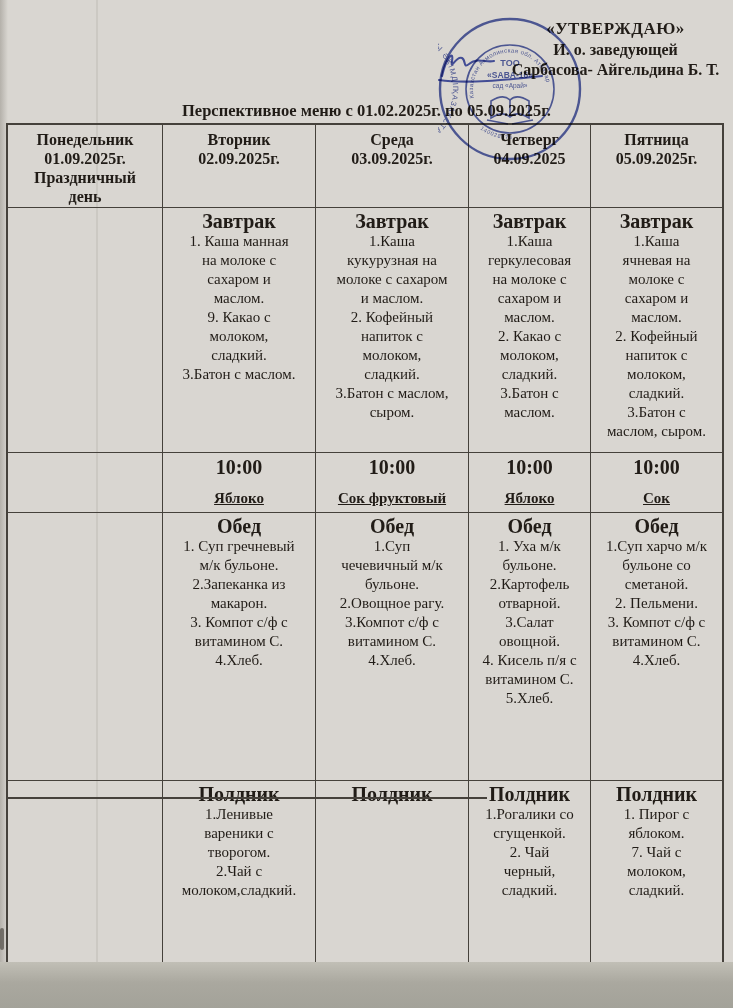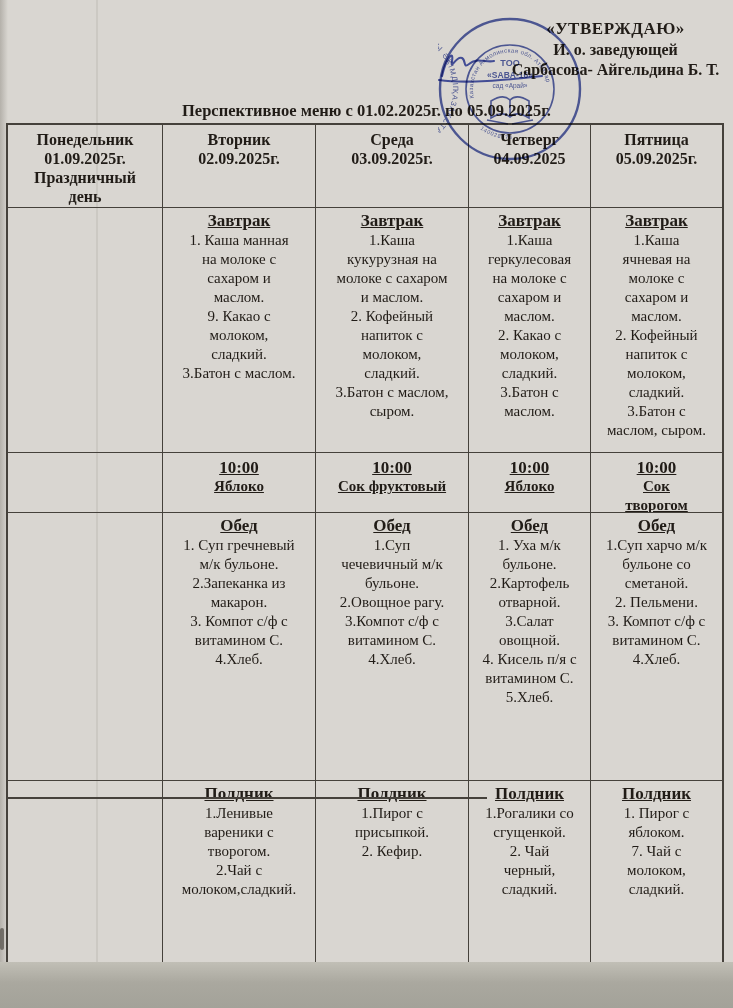--- a/index.html
+++ b/index.html
@@ -35,23 +35,23 @@
     background:transparent;
   }
   .th,.cell{
     box-sizing:border-box;overflow:hidden;text-align:center;
     border-left:1.5px solid #45413b;border-top:1.5px solid #45413b;
     padding:3px 2px 0 2px;
   }
   .c0{border-left:none;}
   .r0{border-top:none;}
   .th{font-weight:bold;font-size:16px;line-height:19px;white-space:pre-line;padding-top:5px;}
-  .meal-title{display:inline-block;font-weight:bold;font-size:17px;line-height:20px;text-decoration:underline;}
+  .meal-title{display:inline-block;font-weight:bold;font-size:20px;line-height:20px;}
   .items{font-size:15px;line-height:19px;white-space:pre-line;}
-  .snack .items{font-weight:bold;text-decoration:underline;line-height:19px;}
+  .snack .items{font-weight:bold;text-decoration:underline;line-height:19px;margin-top:11px;}
   .snack .meal-title{line-height:19px;margin-top:2px;}
   .extra-line{position:absolute;left:8px;top:797px;width:479px;height:1.5px;background:#45413b;}
   
   .official-stamp{position:absolute;left:438px;top:17px;mix-blend-mode:multiply;opacity:.88;}
   .signature{position:absolute;left:436px;top:46px;mix-blend-mode:multiply;opacity:.9;}
   .stamp-text{font-family:"Liberation Sans","DejaVu Sans",sans-serif;fill:#4251a6;}
 </style>
 </head>
 <body>
 
@@ -203,23 +203,20 @@
     <div class="cell">
       <span class="meal-title">Полдник</span>
       <div class="items">1.Ленивые
 вареники с
 творогом.
 2.Чай с
 молоком,сладкий.</div>
     </div>
     <div class="cell">
       <span class="meal-title">Полдник</span>
-      <div class="items">1.Пирог с
-присыпкой.
-2. Кефир.</div>
     </div>
     <div class="cell">
       <span class="meal-title">Полдник</span>
       <div class="items">1.Рогалики со
 сгущенкой.
 2. Чай
 черный,
 сладкий.</div>
     </div>
     <div class="cell">

